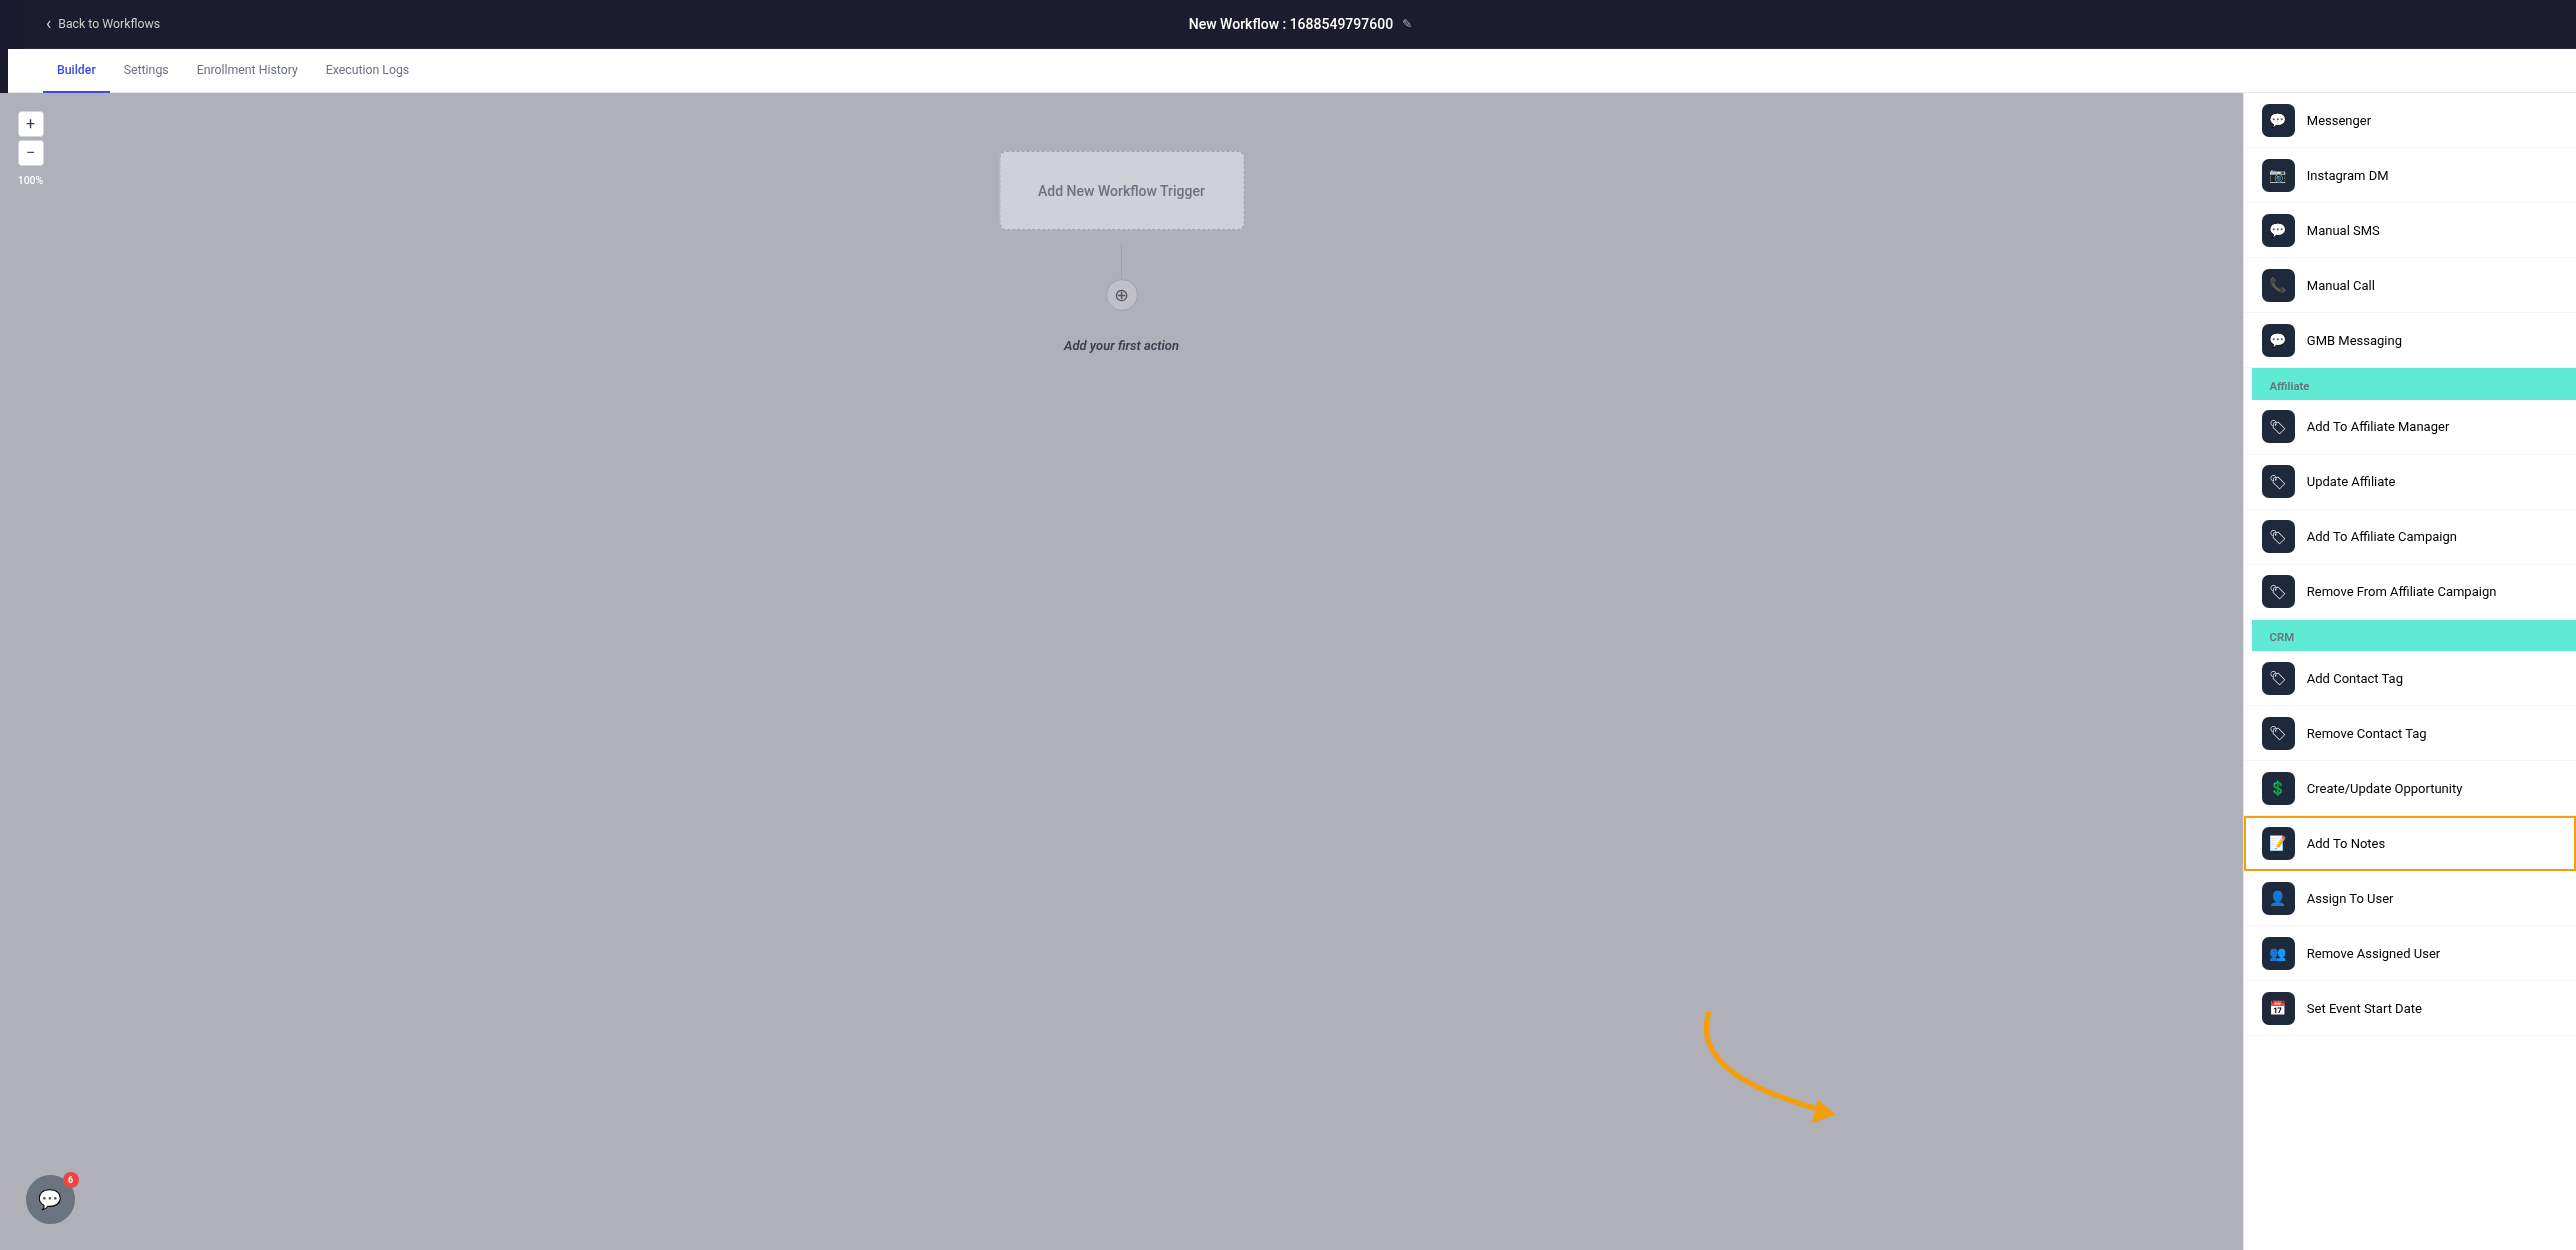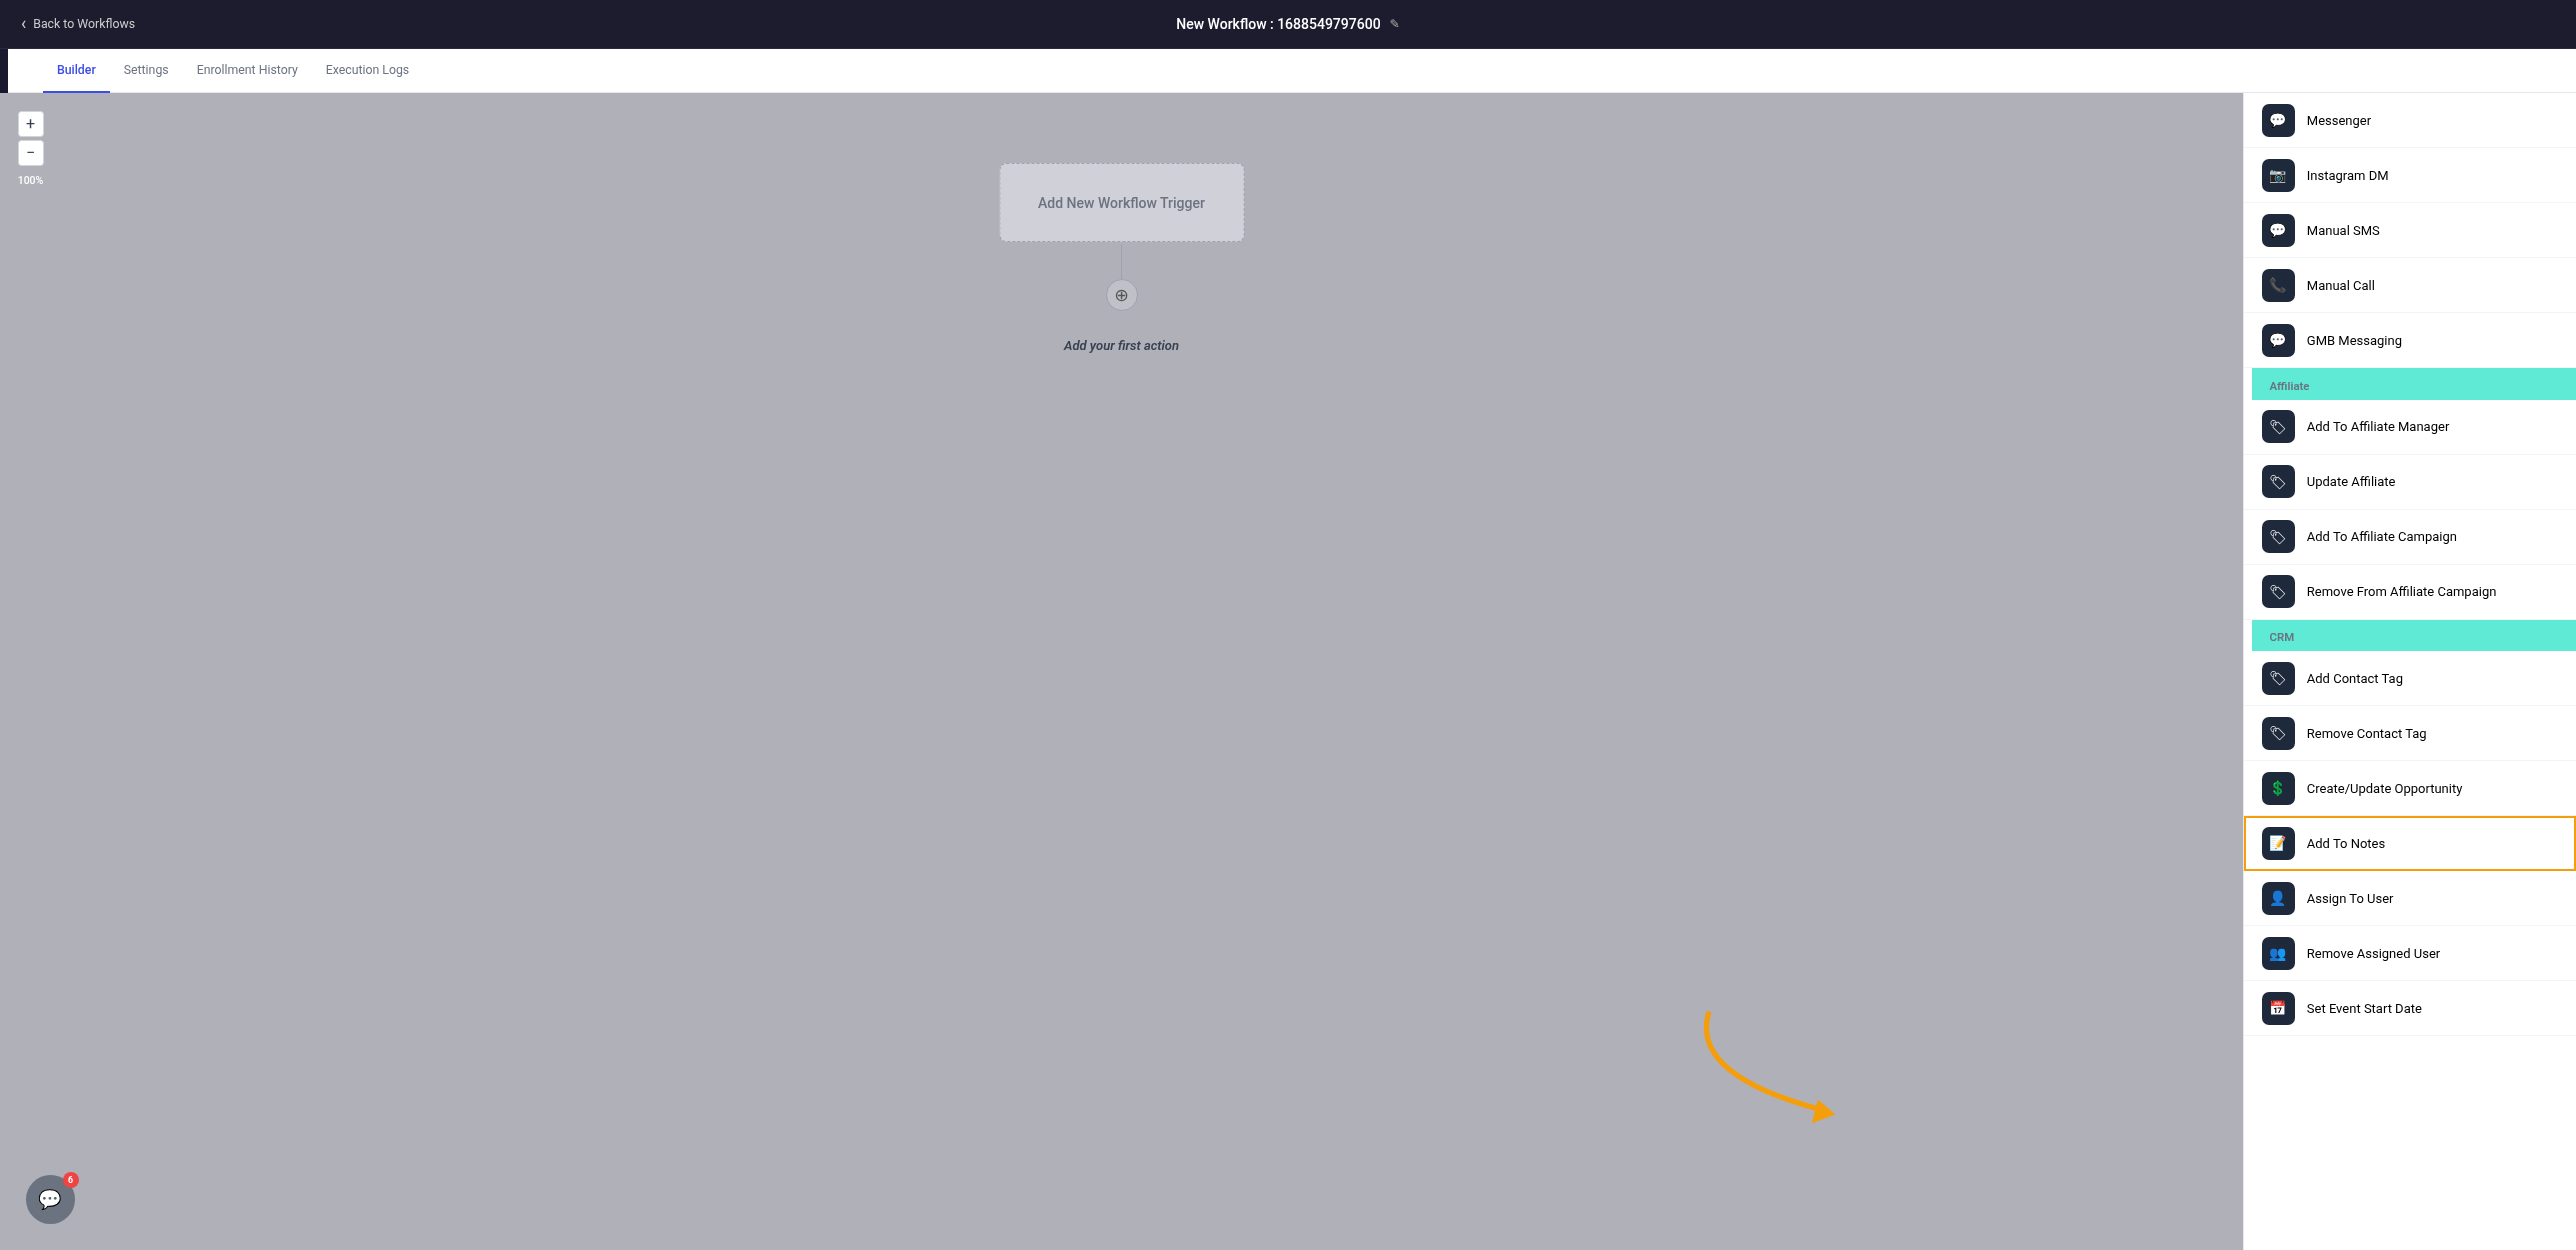--- a/index.html
+++ b/index.html
@@ -17,20 +17,21 @@
       background: #1c1c2e;
       color: #fff;
       display: flex;
       align-items: center;
       justify-content: center;
       position: relative;
       padding: 0 21px;
       height: 49px;
       flex-shrink: 0;
       border-bottom: 0.9px solid #2a2a3e;
+      margin-left: 25px;
     }
     .back-btn {
       position: absolute;
       left: 21px;
       display: flex;
       align-items: center;
       gap: 7px;
       color: #ccc;
       font-size: 12.3px;
       cursor: pointer;
@@ -125,21 +126,21 @@
       color: #fff;
       font-size: 10.5px;
       text-align: center;
       margin-top: 4px;
       font-weight: 500;
     }
 
     
     .trigger-node {
       position: absolute;
-      top: 70px;
+      top: 58px;
       left: 50%;
       transform: translateX(-50%);
       background: #d0d0d8;
       border: 1.8px dashed #9ca3af;
       border-radius: 7px;
       width: 245px;
       height: 79px;
       display: flex;
       align-items: center;
       justify-content: center;

